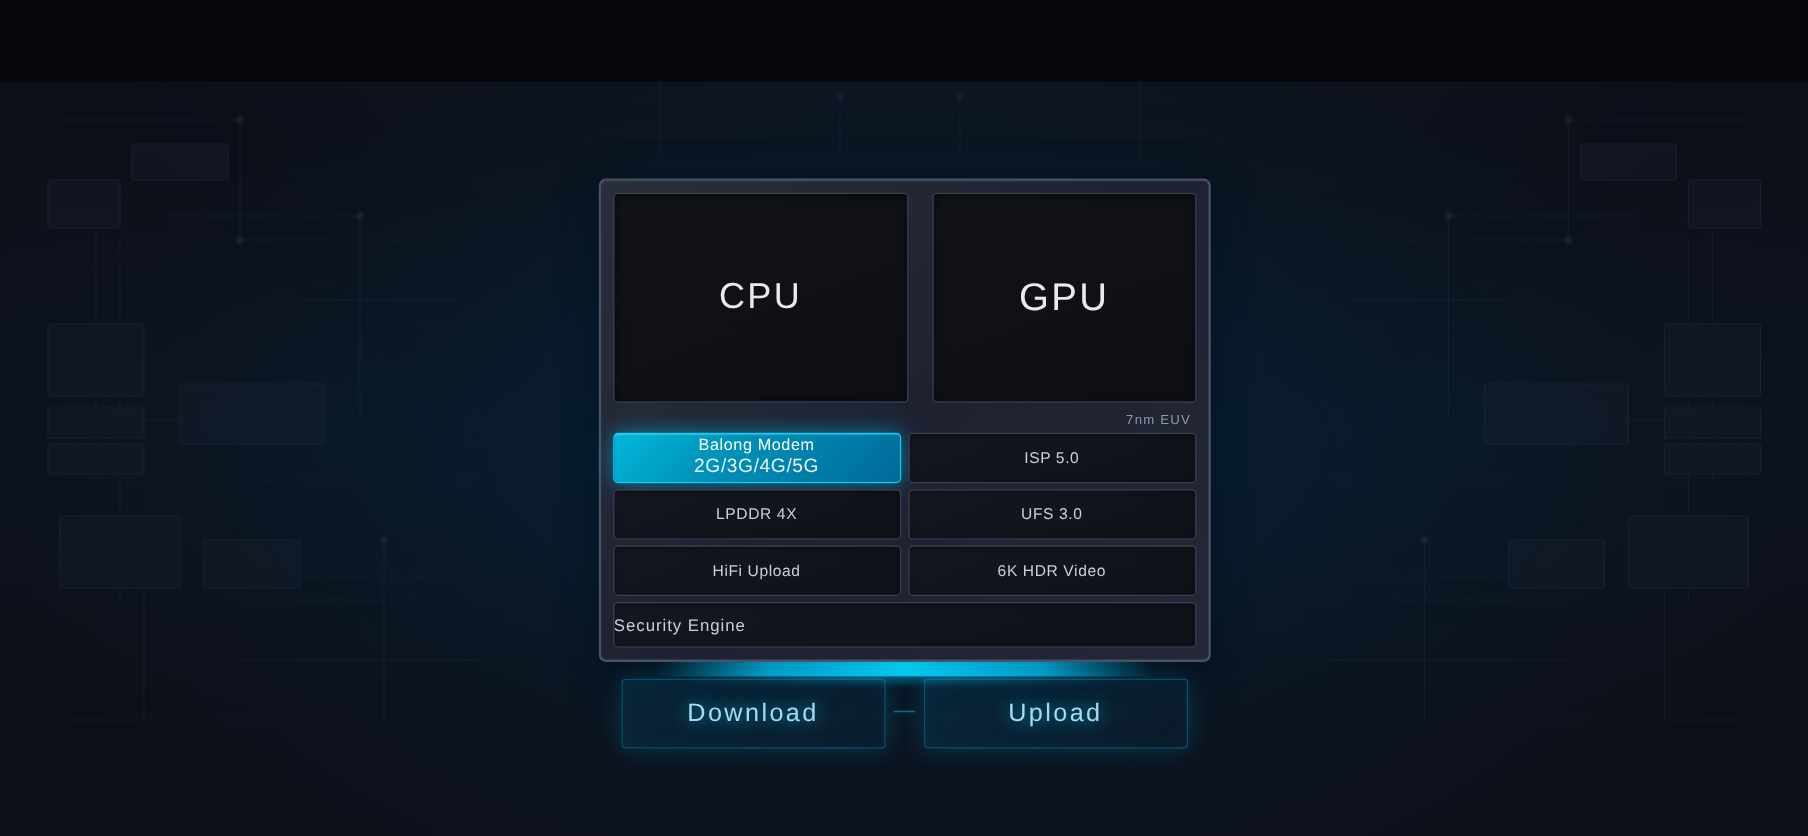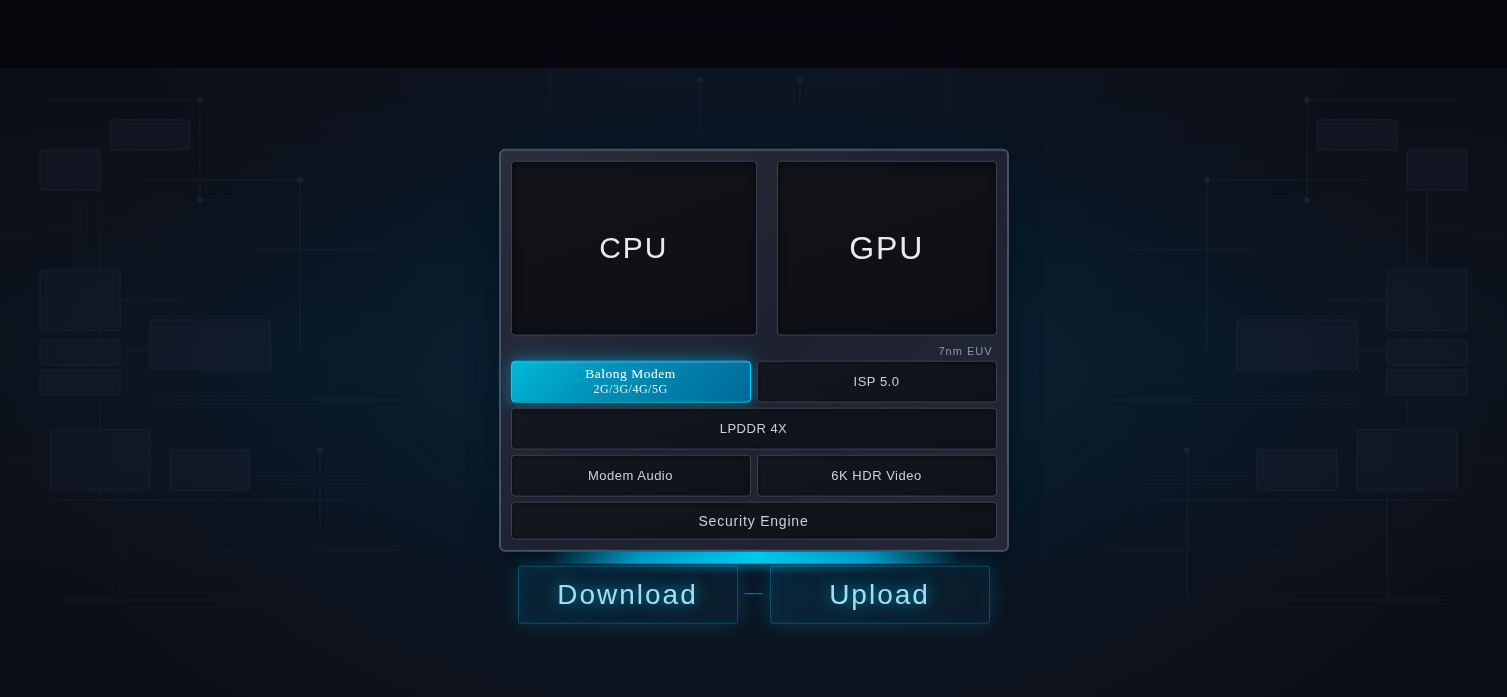--- a/index.html
+++ b/index.html
@@ -153,45 +153,43 @@
         0 0 30px rgba(0,180,255,0.2),
         inset 0 1px 0 rgba(255,255,255,0.2);
     }
 
     .highlighted .cell-name {
       font-size: 13.5px;
       font-weight: 500;
     }
 
     .highlighted .cell-sub {
-      font-size: 12px;
+      font-size: 16px;
       opacity: 0.9;
     }
 
     .cell-content {
       display: flex;
       flex-direction: column;
       align-items: center;
       line-height: 1.3;
-      font-family: Liberation Serif, serif;
     }
 
     
     .security-row {
       margin-top: 0;
     }
 
     .security-cell {
       background: linear-gradient(160deg, #141720 0%, #0f1118 100%);
       border: 1px solid #3a3f52;
       border-radius: 4px;
       height: 38px;
       display: flex;
       align-items: center;
-      justify-content: center;
       color: #c8d0dc;
       font-size: 14px;
       letter-spacing: 0.8px;
       width: 100%;
       box-shadow: inset 0 1px 4px rgba(0,0,0,0.4);
     }
 
     .dl-ul-box-row {
       display: flex;
       gap: 0px;
@@ -210,21 +208,21 @@
     .dl-box-inner {
       background: linear-gradient(135deg, rgba(0,160,220,0.12) 0%, rgba(0,120,180,0.06) 100%);
       border: 1px solid rgba(0,200,255,0.3);
       border-radius: 3px;
       width: 220px;
       height: 58px;
       display: flex;
       align-items: center;
       justify-content: center;
       color: rgba(180,240,255,0.9);
-      font-size: 28px;
+      font-size: 21px;
       font-weight: 300;
       letter-spacing: 2px;
       box-shadow:
         0 0 20px rgba(0,200,255,0.2),
         inset 0 0 20px rgba(0,180,255,0.05);
       text-shadow: 0 0 15px rgba(0,200,255,0.8);
     }
 
     .dl-ul-sep {
       width: 14px;
@@ -411,25 +409,28 @@
         </div>
         <div class="grid-cell">
           <span>ISP 5.0</span>
         </div>
       </div>
 
       <div class="grid-row">
         <div class="grid-cell">
           <span>LPDDR 4X</span>
         </div>
+        <div class="grid-cell">
+          <span>UFS 3.0</span>
+        </div>
       </div>
 
       <div class="grid-row">
         <div class="grid-cell">
-          <span>Modem Audio</span>
+          <span>HiFi Upload</span>
         </div>
         <div class="grid-cell">
           <span>6K HDR Video</span>
         </div>
       </div>
 
       <div class="security-row">
         <div class="security-cell">
           <span>Security Engine</span>
         </div>

